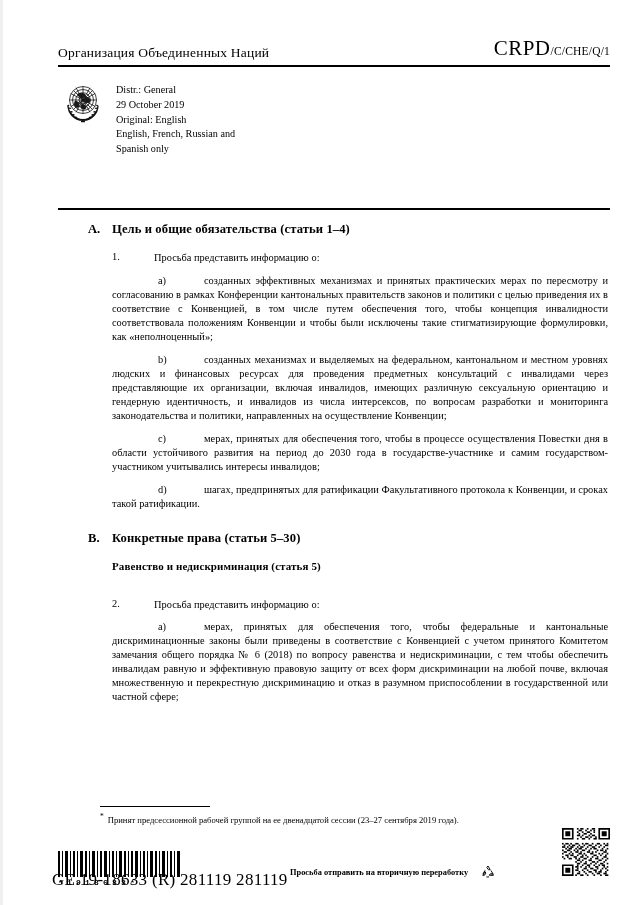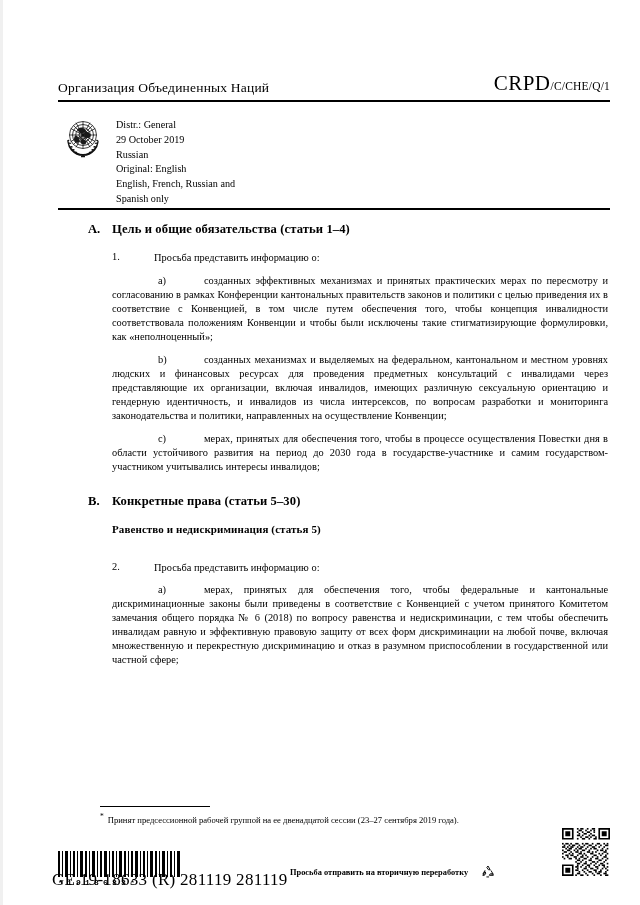--- a/index.html
+++ b/index.html
@@ -30,21 +30,20 @@
   .masthead {
     position: absolute;
     left: 58px;
     right: 30px;
     top: 36px;
   }
   .masthead-top {
     display: flex;
     align-items: flex-end;
     justify-content: space-between;
-    margin-top: 35px;
   }
   .org-name {
     font-size: 13.5px;
     letter-spacing: 0.2px;
     line-height: 1.1;
     padding-bottom: 1px;
   }
   .doc-symbol {
     text-align: center;
     white-space: nowrap;
@@ -304,21 +303,20 @@
             <path d="M46 86 h8 v2.5 h-8 z"></path>
             <path d="M18 56 q2 -4 5 -2 q-1 4 -5 2 z M81 56 q-2 -4 -5 -2 q1 4 5 2 z"></path>
           </g>
         </svg>
       </div>
 
 
       <div class="distr-block">
         <div>Distr.: General</div>
         <div>29 October 2019</div>
-        <div>Russian</div>
         <div>Original: English</div>
         <div>English, French, Russian and</div>
         <div>Spanish only</div>
       </div>
     </div>
   </div>
 
   <hr class="header-rule">
 
   <div class="content">
@@ -334,20 +332,21 @@
       <div class="para-num">1.</div>
       <div class="para-text">Просьба представить информацию о:</div>
     </div>
 
     <div class="subpara"><span class="lbl">a)</span><span>созданных эффективных механизмах и принятых практических мерах по пересмотру и согласованию в рамках Конференции кантональных правительств законов и политики с целью приведения их в соответствие с Конвенцией, в том числе путем обеспечения того, чтобы концепция инвалидности соответствовала положениям Конвенции и чтобы были исключены такие стигматизирующие формулировки, как «неполноценный»;</span></div>
 
     <div class="subpara"><span class="lbl">b)</span><span>созданных механизмах и выделяемых на федеральном, кантональном и местном уровнях людских и финансовых ресурсах для проведения предметных консультаций с инвалидами через представляющие их организации, включая инвалидов, имеющих различную сексуальную ориентацию и гендерную идентичность, и инвалидов из числа интерсексов, по вопросам разработки и мониторинга законодательства и политики, направленных на осуществление Конвенции;</span></div>
 
     <div class="subpara"><span class="lbl">c)</span><span>мерах, принятых для обеспечения того, чтобы в процессе осуществления Повестки дня в области устойчивого развития на период до 2030 года в государстве-участнике и самим государством-участником учитывались интересы инвалидов;</span></div>
 
+    <div class="subpara"><span class="lbl">d)</span><span>шагах, предпринятых для ратификации Факультативного протокола к Конвенции, и сроках такой ратификации.</span></div>
 
     <div class="section" style="margin-top:20px;">
       <div class="section-letter">B.</div>
       <div class="section-title">Конкретные права (статьи 5–30)</div>
     </div>
 
     <div class="subsection-title">Равенство и недискриминация (статья 5)</div>
 
     <div class="para">
       <div class="para-num">2.</div>

